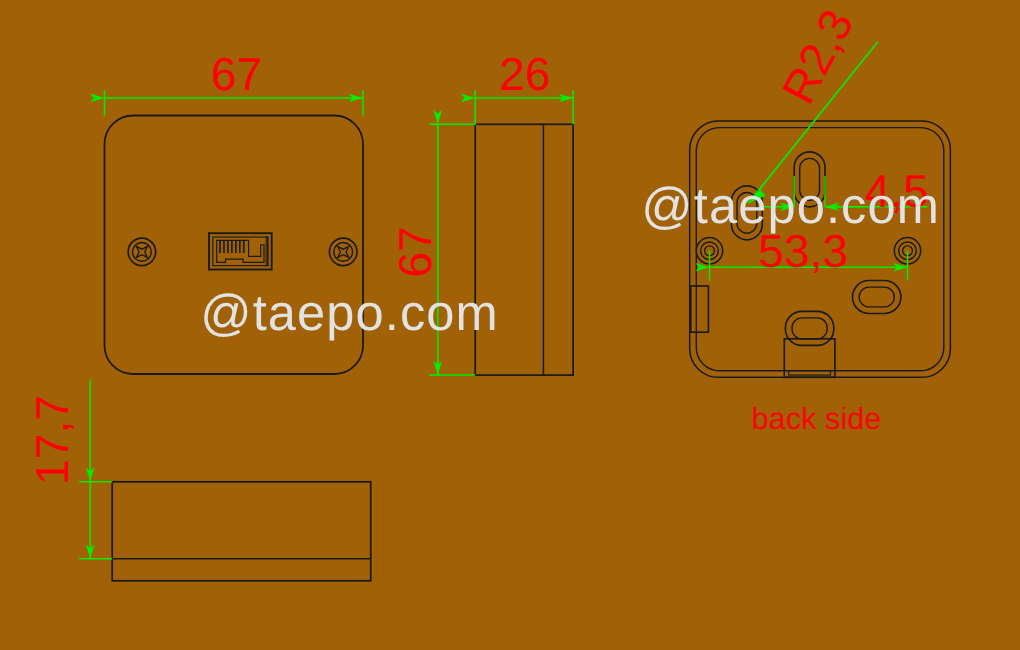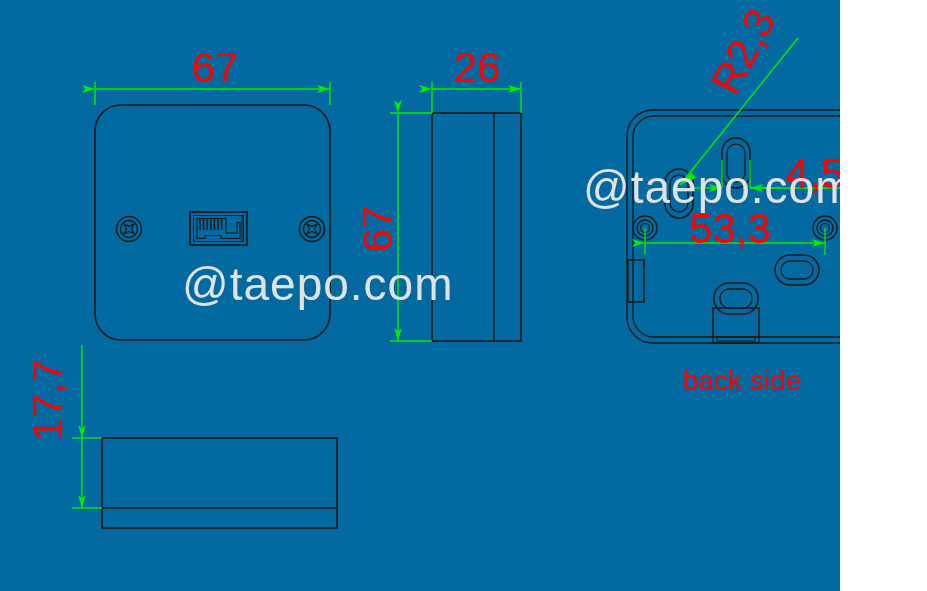--- a/index.html
+++ b/index.html
@@ -5,23 +5,23 @@
   html, body {
     margin: 0;
     padding: 0;
     background: #ffffff;
   }
   body {
     font-family: "Liberation Sans", sans-serif;
   }
   #drawing-root {
     position: relative;
-    width: 840px;
+    width: 927px;
     height: 591px;
-    background: #0369a1;
+    background: #a16207;
     overflow: hidden;
     text-decoration: underline;
   }
   svg#cad {
     position: absolute;
     left: 0;
     top: 0;
     width: 927px;
     height: 591px;
     display: block;

